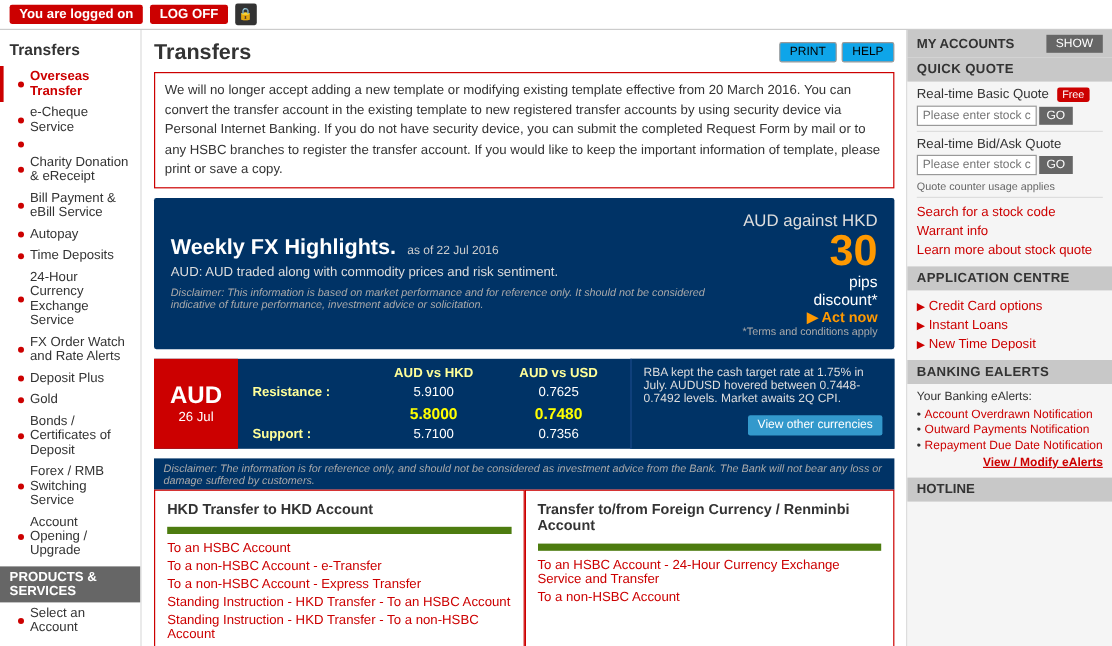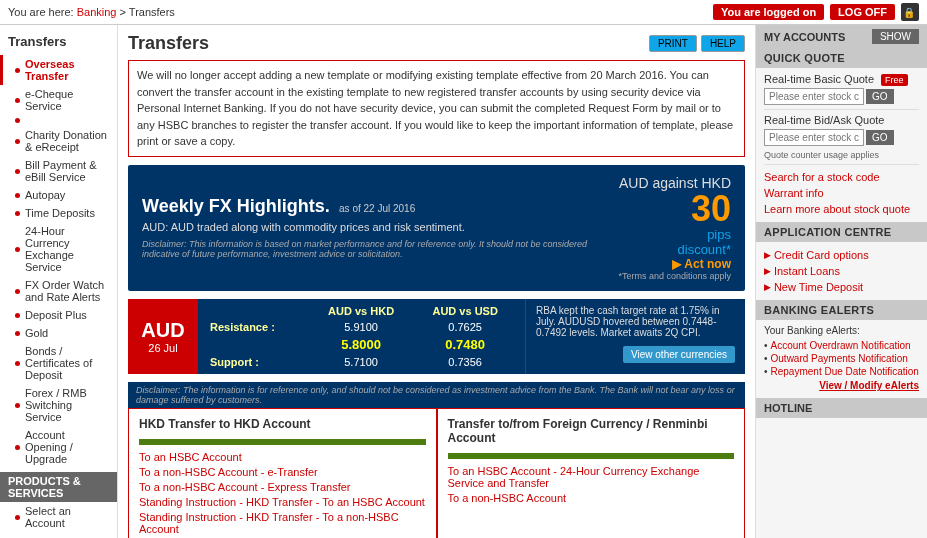--- a/index.html
+++ b/index.html
@@ -38,21 +38,21 @@
     
     .fx-banner { background: #003366; color: #fff; padding: 10px 14px; margin-bottom: 8px; display: flex; justify-content: space-between; align-items: center; border-radius: 2px; }
     .fx-banner-left { flex: 1; }
     .fx-banner-title { font-size: 18px; font-weight: bold; color: #fff; }
     .fx-banner-date { font-size: 10px; color: #ccc; margin-left: 6px; }
     .fx-banner-desc { font-size: 11px; color: #ddd; margin-top: 4px; }
     .fx-banner-disclaimer { font-size: 9px; color: #aaa; margin-top: 6px; font-style: italic; }
     .fx-banner-right { text-align: right; color: #fff; }
     .fx-banner-currency { font-size: 14px; color: #ddd; }
     .fx-banner-pips { font-size: 36px; font-weight: bold; color: #f90; line-height: 1; }
-    .fx-banner-pips-label { font-size: 13px; color: #0ea5e9; }
+    .fx-banner-pips-label { font-size: 13px; color: #ffffff; }
     .fx-banner-act { color: #f90; font-size: 12px; font-weight: bold; cursor: pointer; }
     .fx-banner-act::before { content: '▶ '; }
     .fx-banner-terms { font-size: 9px; color: #aaa; }
 
     
     .aud-table-wrap { background: #003366; color: #fff; margin-bottom: 8px; display: flex; align-items: stretch; }
     .aud-label-box { background: #c00; padding: 6px 10px; display: flex; flex-direction: column; justify-content: center; align-items: center; min-width: 70px; }
     .aud-label { font-size: 20px; font-weight: bold; color: #fff; }
     .aud-date { font-size: 11px; color: #fff; }
     .aud-rates { flex: 1; padding: 4px 8px; }
@@ -92,26 +92,20 @@
     .hotline-title { background: #c8c8c8; font-size: 11px; font-weight: bold; color: #333; padding: 4px 8px; text-transform: uppercase; }
 
     .show-btn { background: #666; color: #fff; border: none; font-size: 10px; padding: 2px 8px; cursor: pointer; float: right; margin-top: 0; }
     .my-accounts-header { display: flex; justify-content: space-between; align-items: center; padding: 4px 8px; background: #c8c8c8; }
     .my-accounts-title { font-size: 11px; font-weight: bold; color: #333; text-transform: uppercase; }
   </style>
 </head>
 <body>
 
 <div class="top-bar">
-  <div class="breadcrumb">
-    <span>You are here:</span>
-    <a href="#"> Banking</a>
-    <span> &gt; </span>
-    <span>Transfers</span>
-  </div>
   <div class="login-bar">
     <span class="logged-on-label">You are logged on</span>
     <button class="logoff-btn">LOG OFF</button>
     <div class="lock-icon">🔒</div>
   </div>
 </div>
 
 <div class="main-layout">
 
   <div class="sidebar">

